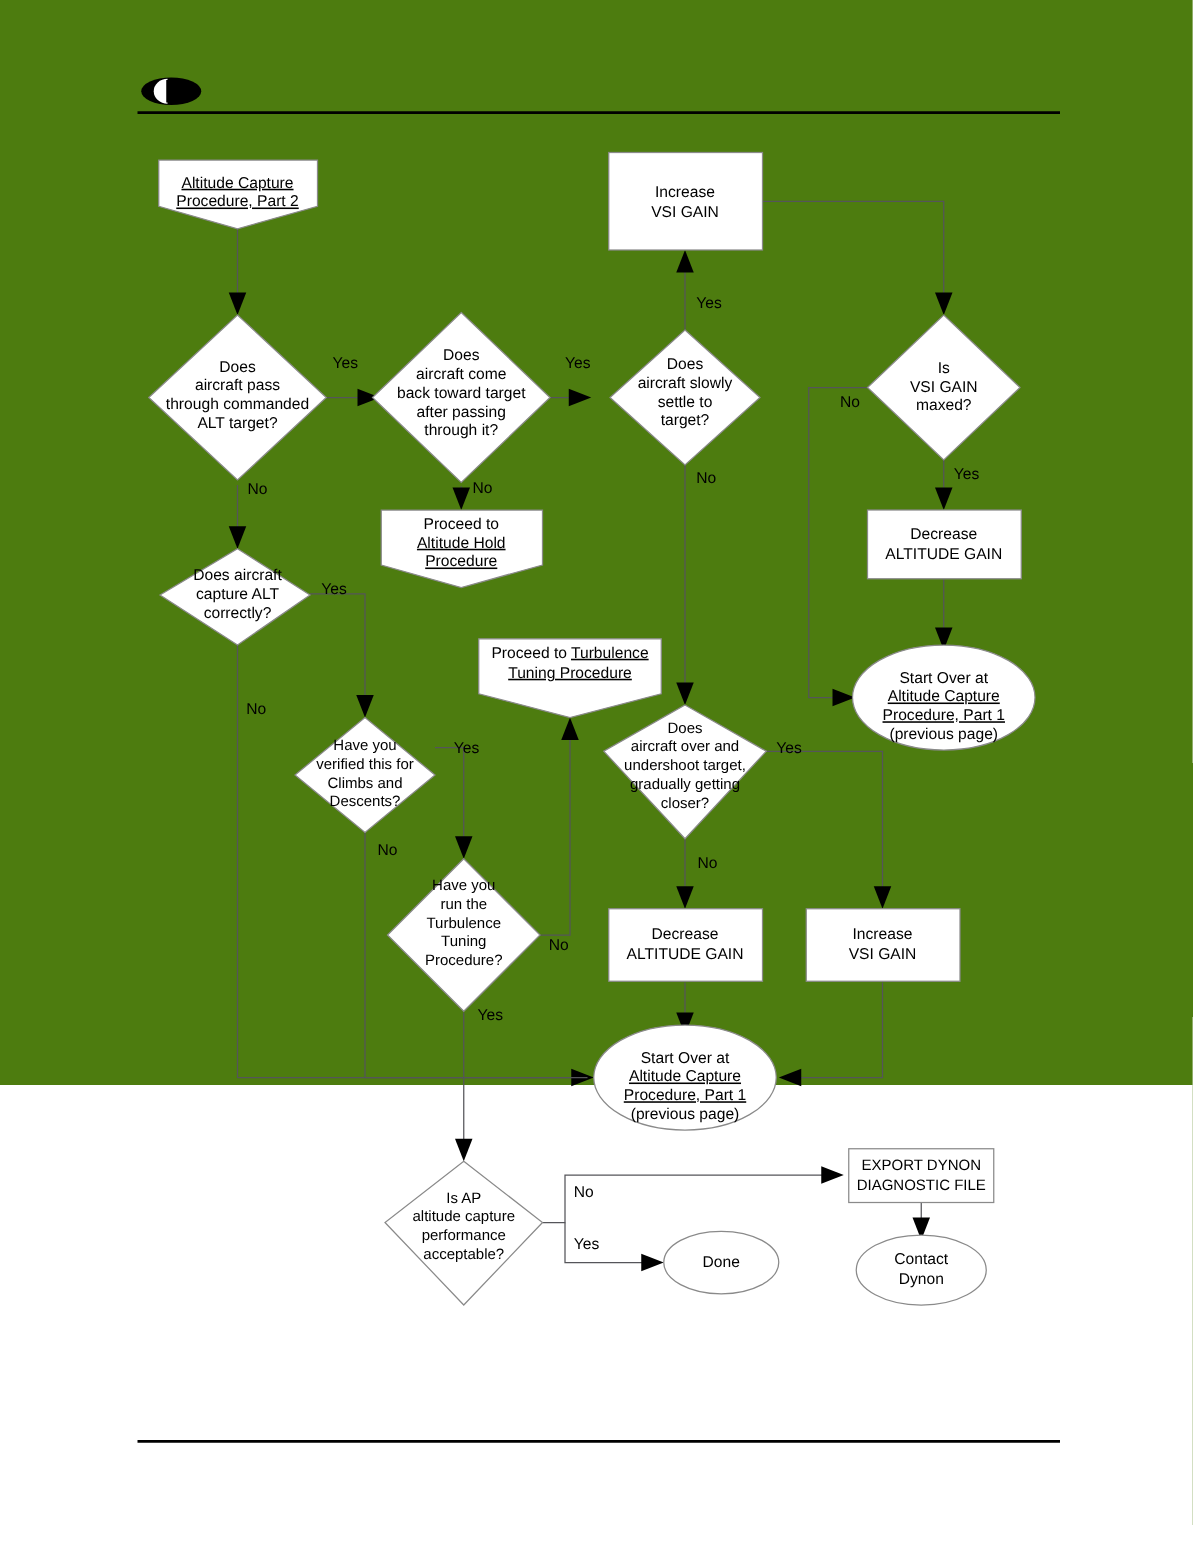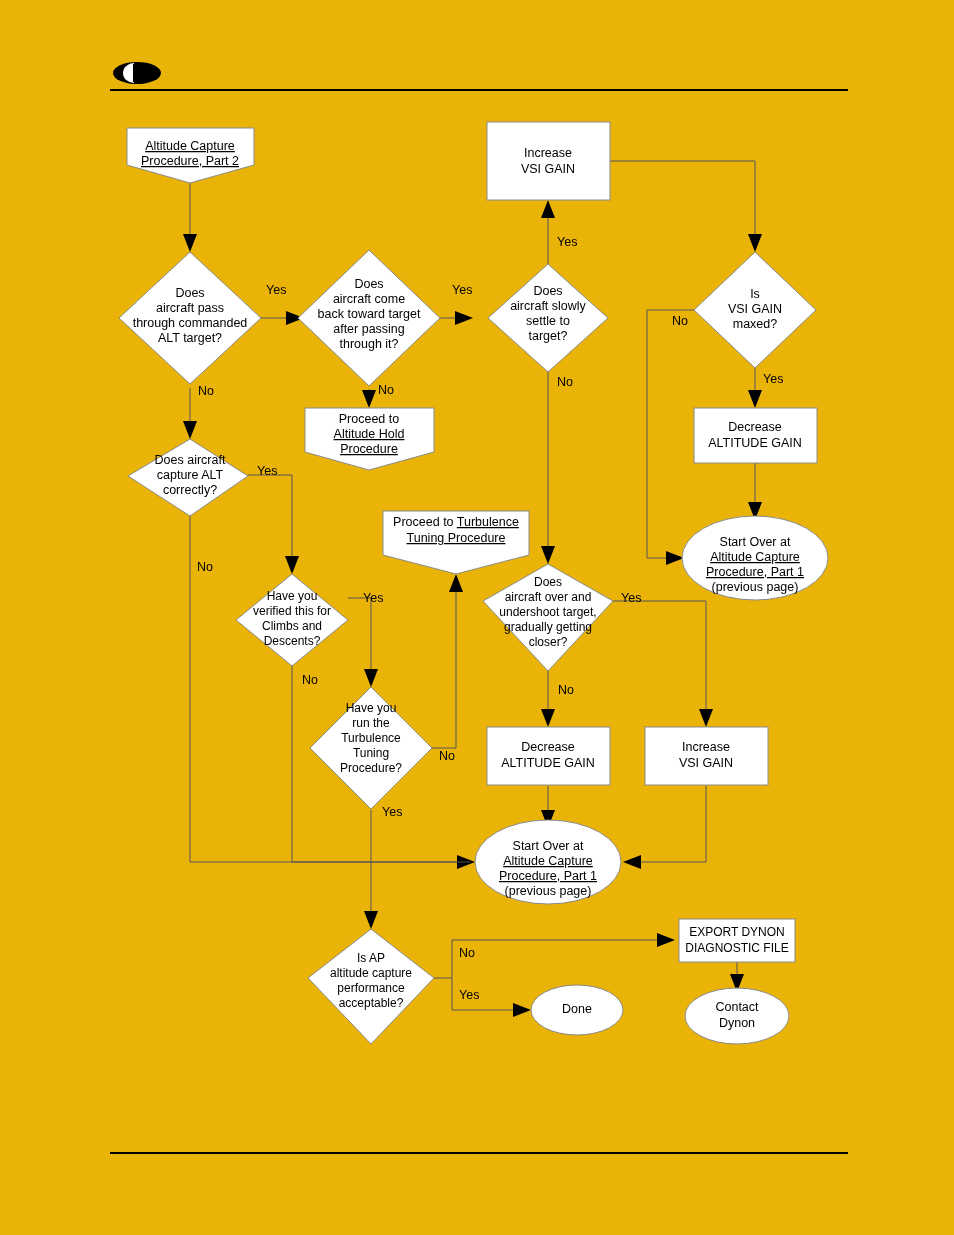--- a/index.html
+++ b/index.html
@@ -11,22 +11,22 @@
   body {
     width: 954px;
     height: 1235px;
     font-family: "Liberation Sans", sans-serif;
     color: #000000;
     overflow: hidden;
   }
   #page {
     position: relative;
     width: 954px;
-    height: 1235px;
-    background: #eab308;
+    height: 868px;
+    background: #4d7c0f;
     text-align: center;
   }
   svg#flow {
     position: absolute;
     left: 0;
     top: 0;
     width: 954px;
     height: 1235px;
     display: block;
   }

